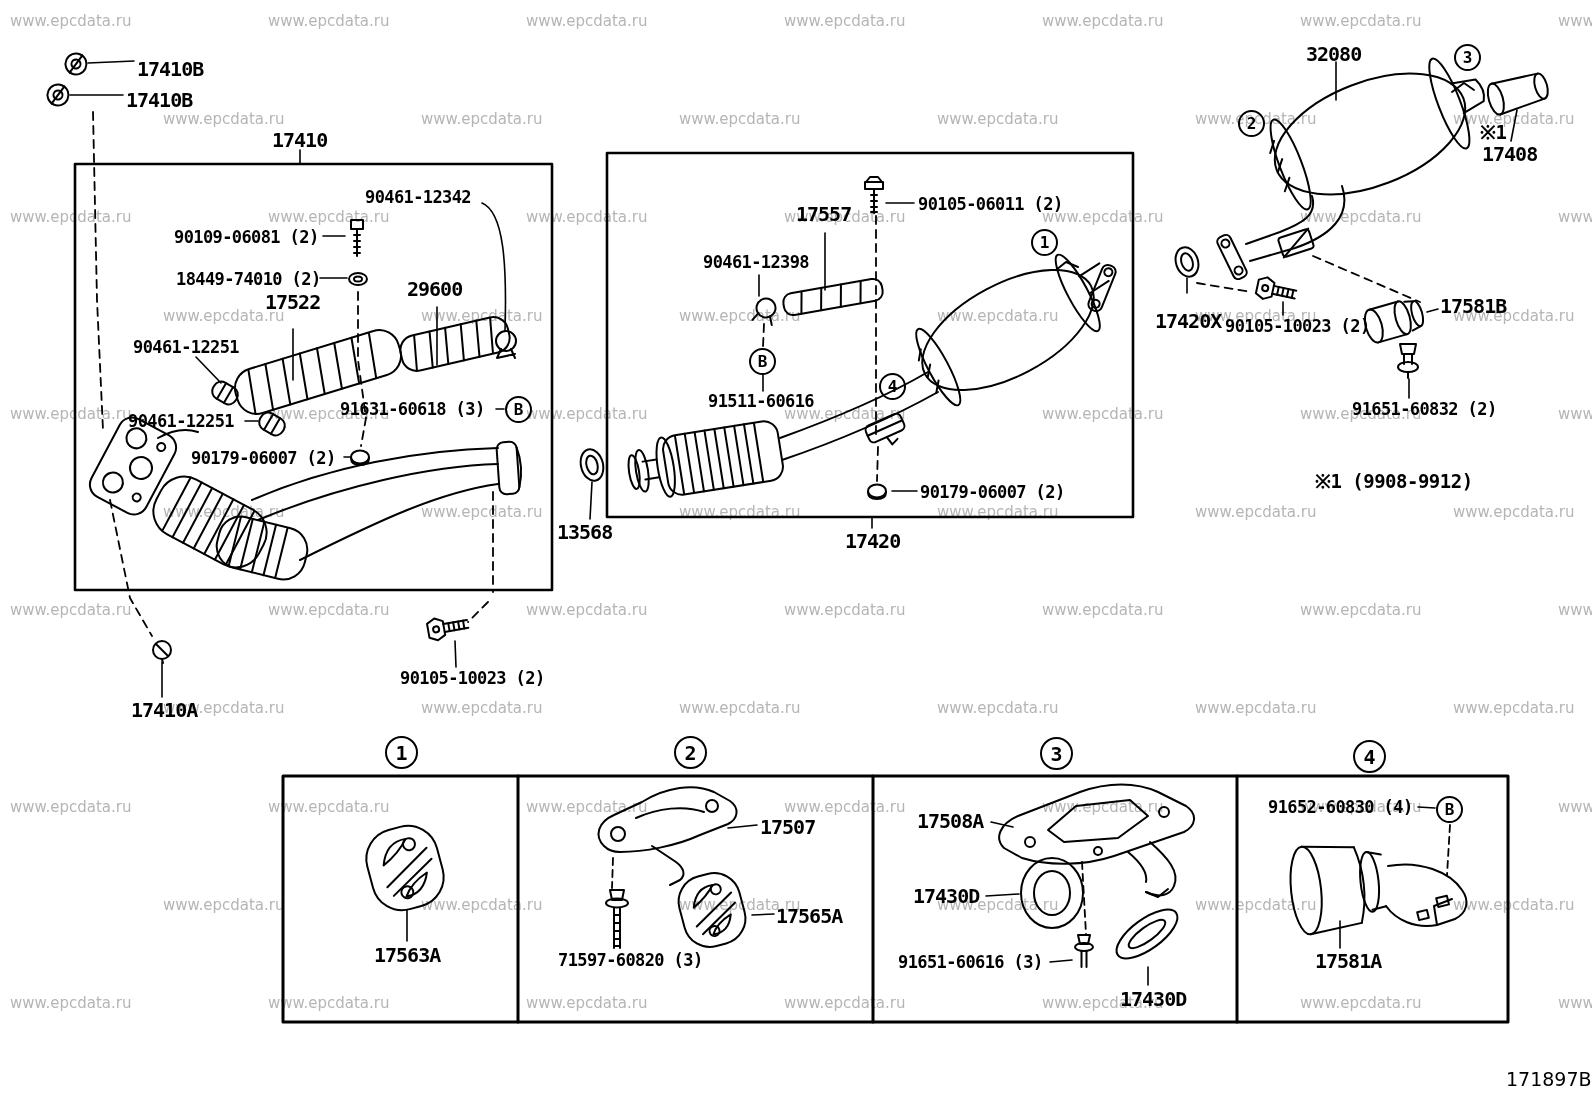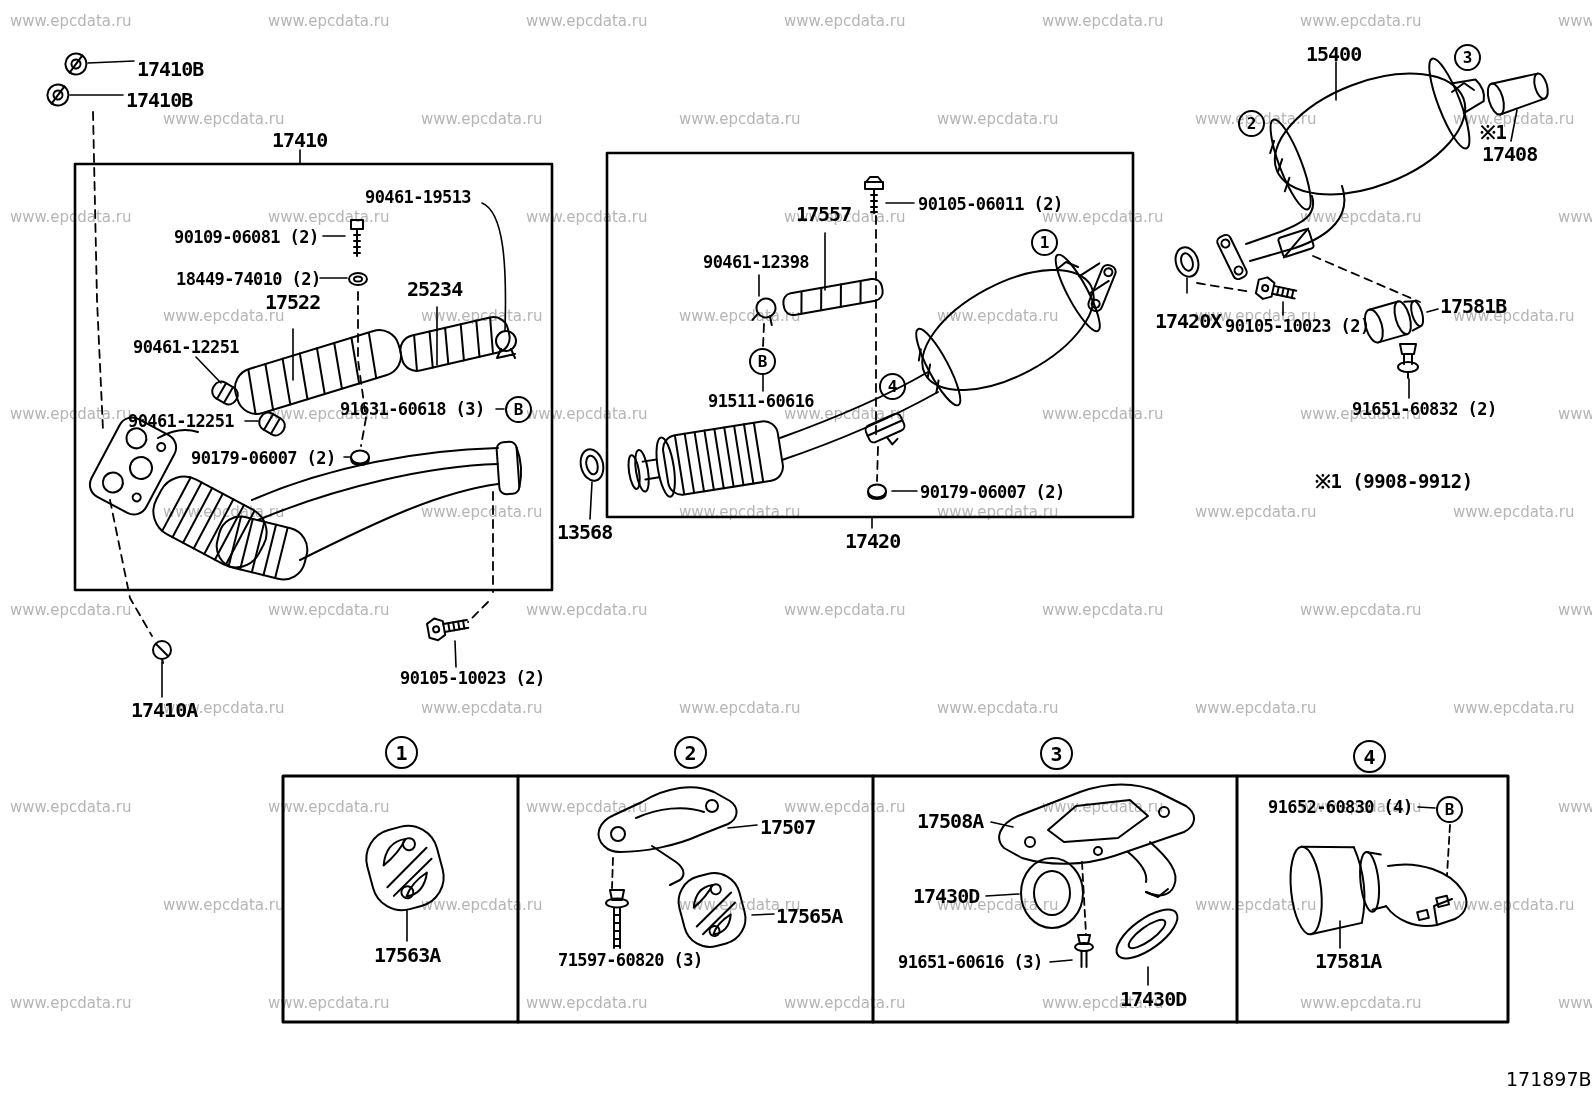--- a/index.html
+++ b/index.html
@@ -487,41 +487,41 @@
       <rect x="1418" y="911" width="10" height="8" transform="rotate(-14 1423 915)"></rect>
       <path d="M1418,807 L1435,808" stroke-width="1.6"></path>
       <path d="M1340,921 L1340,948" stroke-width="1.6"></path>
       <path d="M1450,825 L1447,875" stroke-width="1.8" stroke-dasharray="7 5"></path>
     </g>
   </svg>
 
   <div class="lbl big" style="left:137px;top:58px">17410B</div>
   <div class="lbl big" style="left:126px;top:89px">17410B</div>
   <div class="lbl big" style="left:272px;top:129px">17410</div>
-  <div class="lbl" style="left:365px;top:188px">90461-19513</div>
+  <div class="lbl" style="left:365px;top:188px">90461-12342</div>
   <div class="lbl" style="left:174px;top:228px">90109-06081 (2)</div>
   <div class="lbl" style="left:176px;top:270px">18449-74010 (2)</div>
-  <div class="lbl big" style="left:407px;top:278px">25234</div>
+  <div class="lbl big" style="left:407px;top:278px">29600</div>
   <div class="lbl big" style="left:265px;top:291px">17522</div>
   <div class="lbl" style="left:133px;top:338px">90461-12251</div>
   <div class="lbl" style="left:128px;top:412px">90461-12251</div>
   <div class="lbl" style="left:340px;top:400px">91631-60618 (3)</div>
   <div class="lbl" style="left:191px;top:449px">90179-06007 (2)</div>
   <div class="lbl big" style="left:557px;top:521px">13568</div>
   <div class="lbl big" style="left:131px;top:699px">17410A</div>
   <div class="lbl" style="left:400px;top:669px">90105-10023 (2)</div>
 
   <div class="lbl" style="left:918px;top:195px">90105-06011 (2)</div>
   <div class="lbl big" style="left:796px;top:203px">17557</div>
   <div class="lbl" style="left:703px;top:253px">90461-12398</div>
   <div class="lbl" style="left:708px;top:392px">91511-60616</div>
   <div class="lbl" style="left:920px;top:483px">90179-06007 (2)</div>
   <div class="lbl big" style="left:845px;top:530px">17420</div>
 
-  <div class="lbl big" style="left:1306px;top:43px">15400</div>
+  <div class="lbl big" style="left:1306px;top:43px">32080</div>
   <div class="lbl note" style="left:1480px;top:122px">※1</div>
   <div class="lbl big" style="left:1482px;top:143px">17408</div>
   <div class="lbl big" style="left:1155px;top:310px">17420X</div>
   <div class="lbl" style="left:1225px;top:317px">90105-10023 (2)</div>
   <div class="lbl big" style="left:1440px;top:295px">17581B</div>
   <div class="lbl" style="left:1352px;top:400px">91651-60832 (2)</div>
   <div class="lbl note" style="left:1315px;top:471px">※1 (9908-9912)</div>
 
   <div class="lbl big" style="left:374px;top:944px">17563A</div>
   <div class="lbl big" style="left:760px;top:816px">17507</div>

